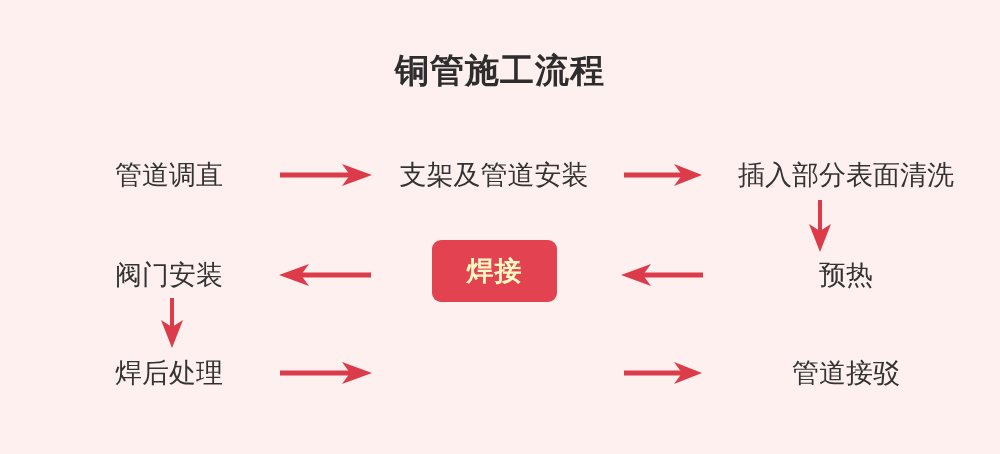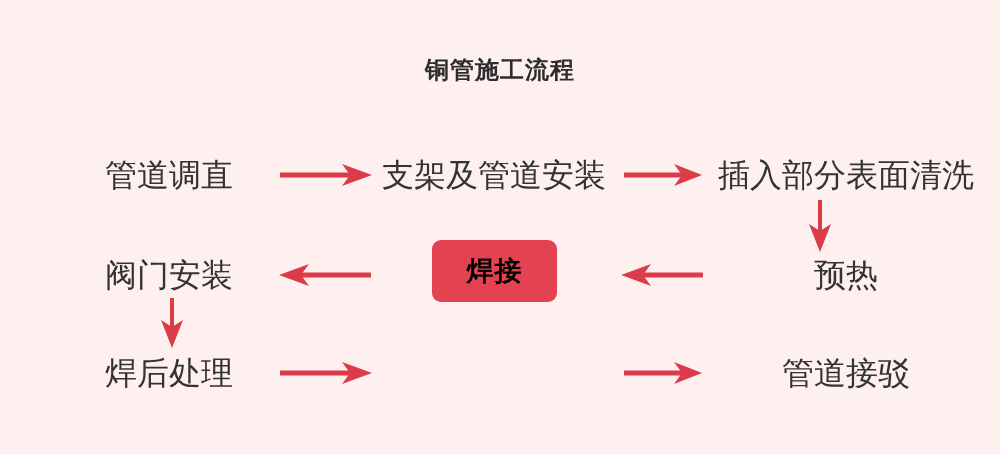--- a/index.html
+++ b/index.html
@@ -21,34 +21,34 @@
     background: #fdf0ee;
   }
 
   
   .chart-title {
     position: absolute;
     left: 0;
     top: 48px;
     width: 1000px;
     text-align: center;
-    font-size: 24px;
+    font-size: 34px;
     font-weight: bold;
     color: #2d2d2d;
     letter-spacing: 1px;
     line-height: 44px;
   }
 
   
   .node {
     position: absolute;
     height: 40px;
     line-height: 40px;
     text-align: center;
-    font-size: 32px;
+    font-size: 27px;
     color: #333333;
     white-space: nowrap;
   }
 
   
   .col-1 { left: 19px;  width: 300px; }
   .col-2 { left: 344px; width: 300px; text-align: center; }
   .col-3 { left: 696px; width: 300px; }
 
   .row-1 { top: 155px; }
@@ -57,21 +57,21 @@
 
   
   .node-highlight {
     position: absolute;
     left: 432px;
     top: 240px;
     width: 125px;
     height: 62px;
     background: #e34350;
     border-radius: 9px;
-    color: #000000;
+    color: #fef9c3;
     font-size: 27px;
     font-weight: bold;
     line-height: 62px;
     text-align: center;
     letter-spacing: 1px;
     white-space: nowrap;
   }
 
   
   .arrow {

